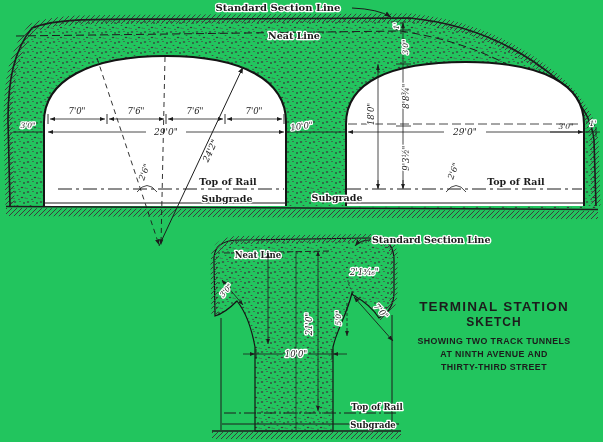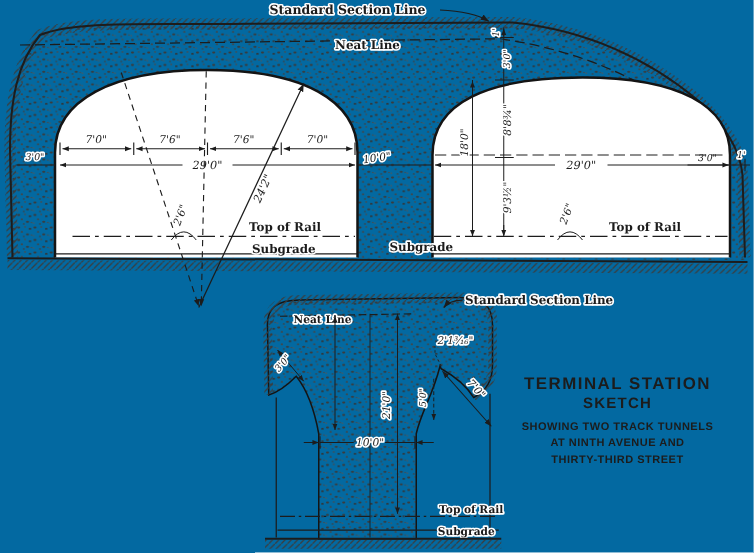--- a/index.html
+++ b/index.html
@@ -1,16 +1,16 @@
 <!DOCTYPE html>
 <html><head>
 <meta charset="utf-8">
 <style>
   html,body{margin:0;padding:0;background:#fff;}
-  .stage{position:relative;width:603px;height:442px;background:#0369a1;overflow:hidden;
+  .stage{position:relative;width:603px;height:442px;background:#22c55e;overflow:hidden;
          font-family:"DejaVu Serif",serif;}
   svg{display:block;}
   text{fill:#1c1c1c;}
   .halo{paint-order:stroke;stroke:#ffffff;stroke-width:2.6px;stroke-linejoin:round;}
   .dim{font-family:"DejaVu Serif",serif;font-style:italic;font-size:8.5px;}
   .dim9{font-family:"DejaVu Serif",serif;font-style:italic;font-size:9px;}
   .dimsm{font-family:"DejaVu Serif",serif;font-style:italic;font-size:7.5px;}
   .name{font-family:"DejaVu Serif",serif;font-weight:bold;font-size:9.5px;}
   .name8{font-family:"DejaVu Serif",serif;font-weight:bold;font-size:8.5px;}
   .name10{font-family:"DejaVu Serif",serif;font-weight:bold;font-size:10px;}

